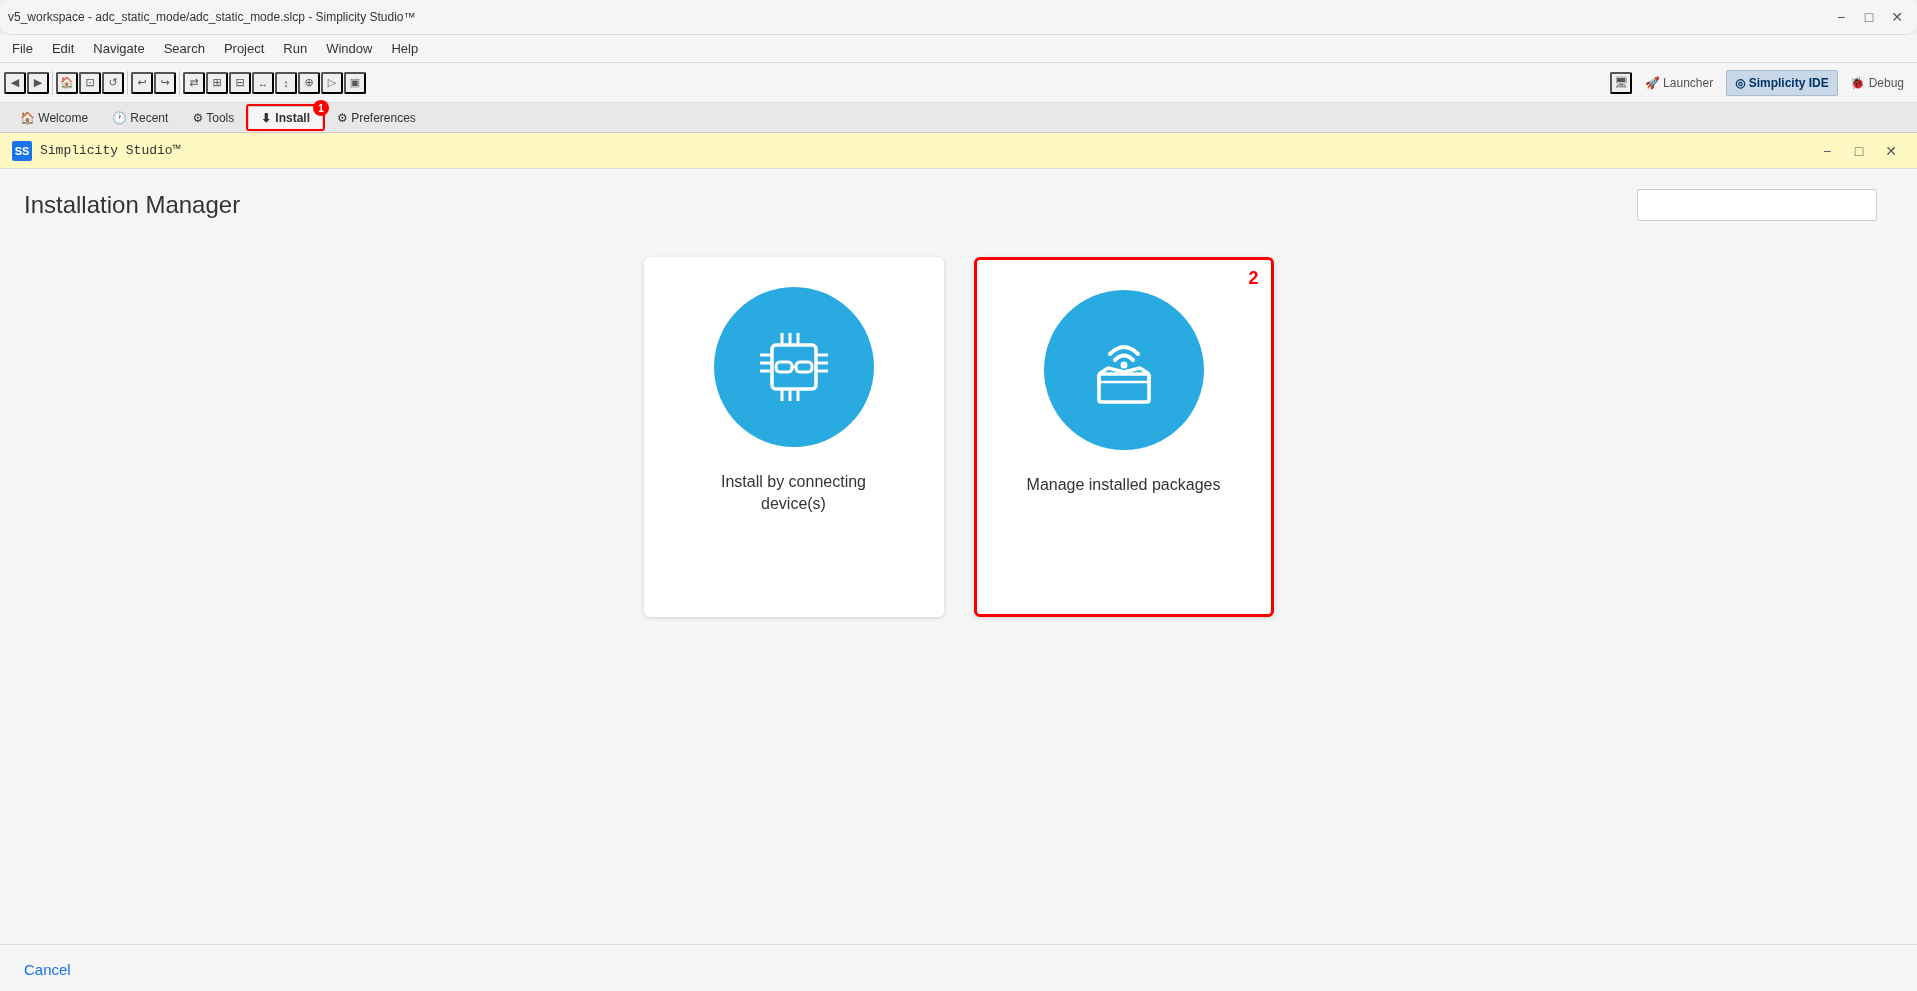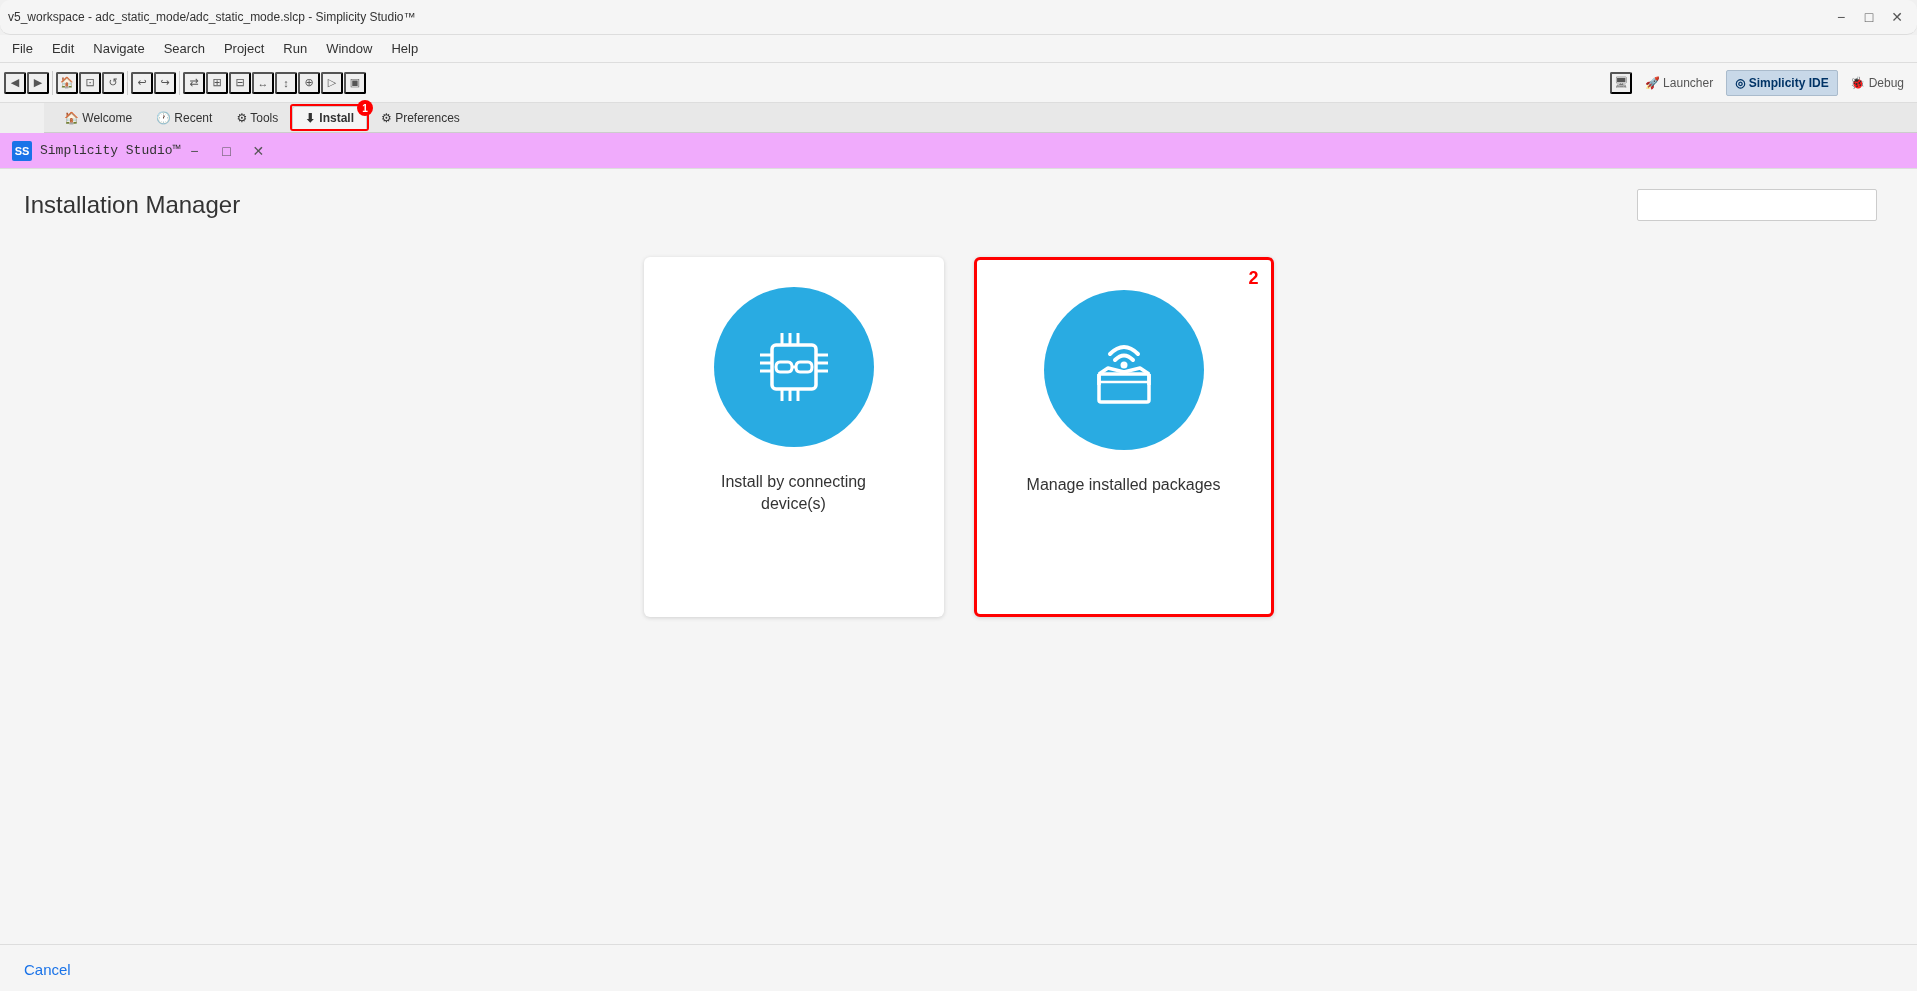--- a/index.html
+++ b/index.html
@@ -78,21 +78,20 @@
 
     
     .tab-bar {
       background: #e8e8e8;
       height: 30px;
       display: flex;
       align-items: center;
       padding: 0 8px;
       border-bottom: 1px solid #ccc;
       font-size: 12px;
-      margin-left: 44px;
     }
     .tab-item {
       padding: 4px 12px;
       cursor: pointer;
       border-radius: 3px 3px 0 0;
       font-size: 12px;
       color: #333;
     }
     .tab-item.active {
       background: #f5f5f5;
@@ -125,26 +124,27 @@
     .app-window {
       background: white;
       margin: 0;
       display: flex;
       flex-direction: column;
       height: calc(991px - 32px - 28px - 40px - 30px);
     }
 
     
     .inner-title-bar {
-      background: #f0abfc;
+      background: #fef9c3;
       height: 36px;
       display: flex;
       align-items: center;
       padding: 0 12px;
       border-bottom: 1px solid #ddd;
+      justify-content: space-between;
     }
     .inner-title-left { display: flex; align-items: center; gap: 8px; font-size: 13px; }
     .inner-title-icon {
       width: 20px; height: 20px;
       background: #1a73e8;
       border-radius: 2px;
       display: flex; align-items: center; justify-content: center;
       color: white;
       font-size: 11px;
       font-weight: bold;

